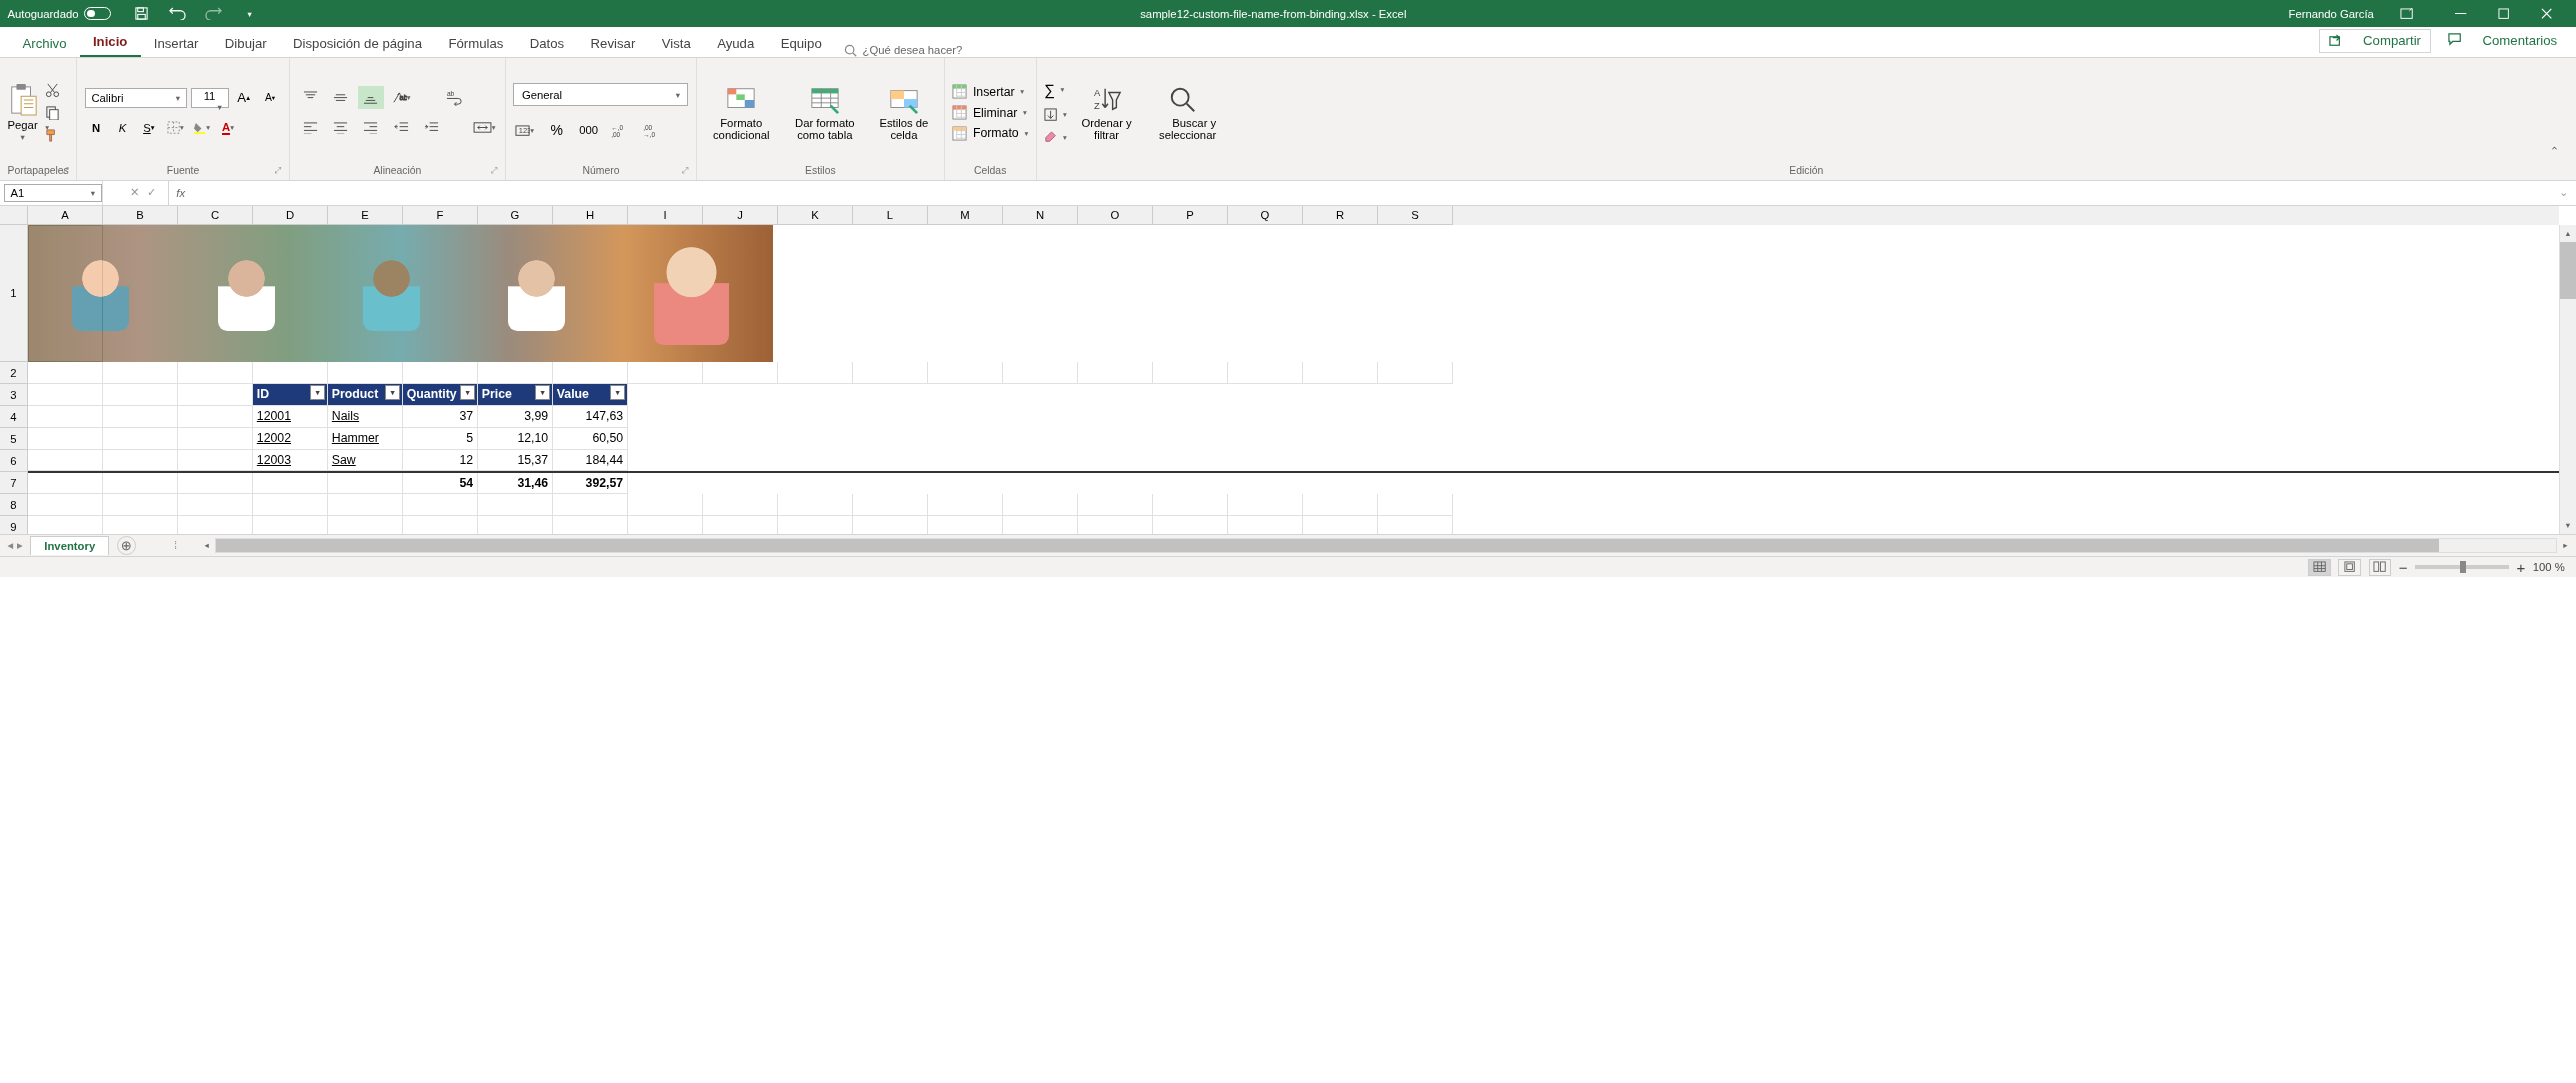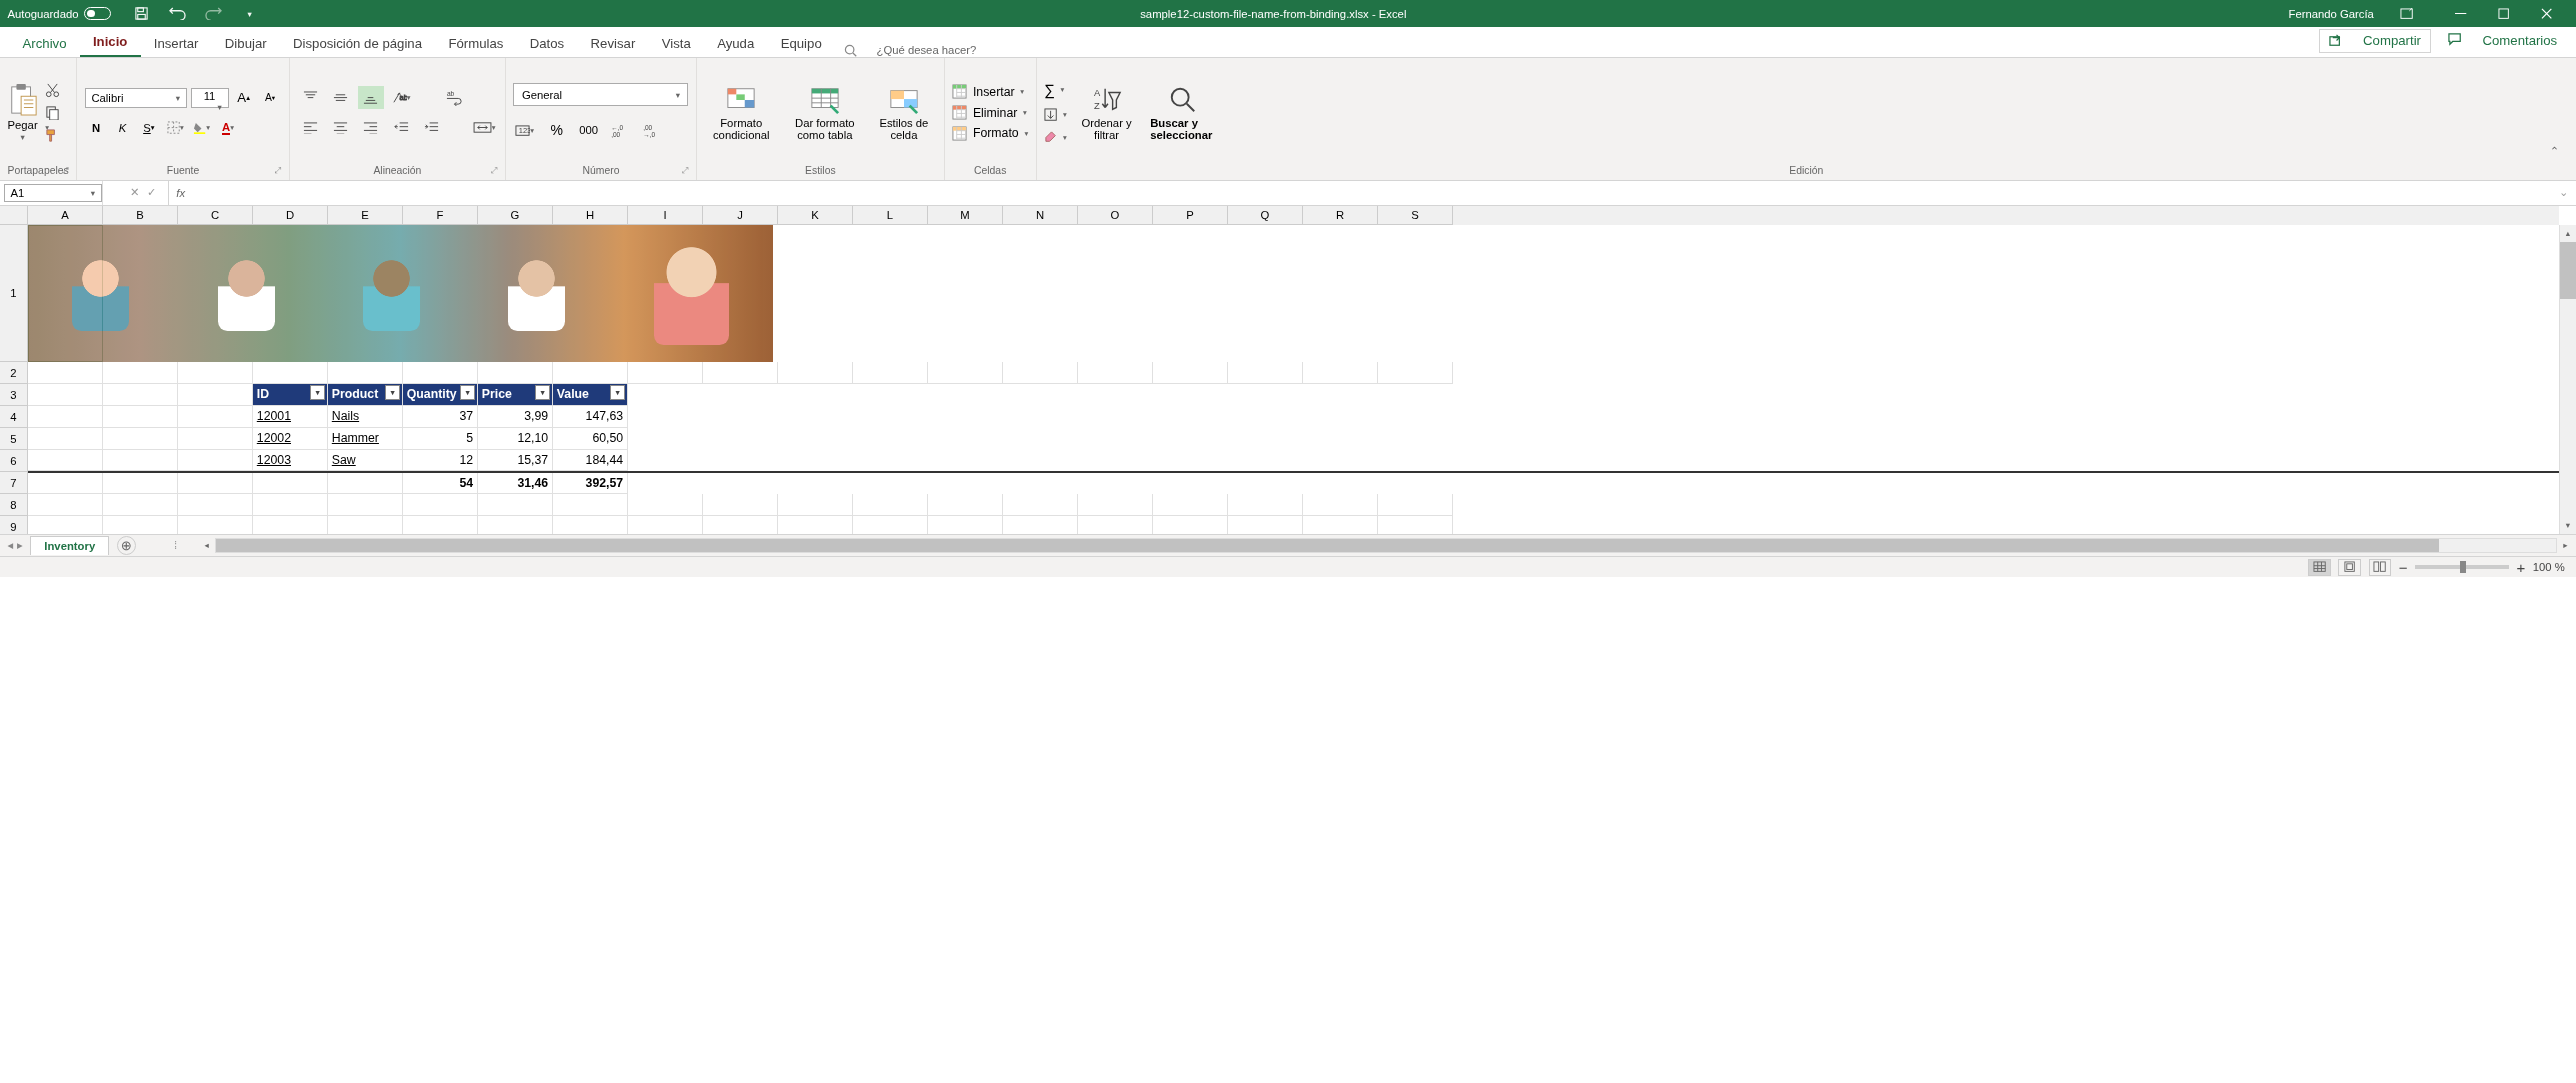--- a/index.html
+++ b/index.html
@@ -15,21 +15,21 @@
 .title-center { flex: 1; text-align: center; font-size: 11.3px; }
 .title-right { display: flex; align-items: center; gap: 11.3px; }
 .win-ctrl { display: flex; gap: 0; }
 .win-btn { width: 43px; height: 27px; display: flex; align-items: center; justify-content: center; cursor: pointer; }
 
 
 .tabs { background: #fff; height: 31px; display: flex; align-items: flex-end; padding: 0 9.4px; border-bottom: 0.9px solid #d4d4d4; }
 .tab { padding: 5.7px 13.2px; font-size: 13.2px; color: #444; cursor: pointer; }
 .tab.file { color: #217346; font-weight: 400; }
 .tab.active { color: #7f1d1d; border-bottom: 2.8px solid #217346; font-weight: 600; }
-.tell-me { display: flex; align-items: center; gap: 19px; color: #666; margin-left: 9.4px; }
+.tell-me { display: flex; align-items: center; gap: 5px; color: #666; margin-left: 9.4px; }
 .tabs-right { margin-left: auto; display: flex; gap: 7.5px; align-items: center; padding-bottom: 3.8px; }
 .share-btn { border: 0.9px solid #d4d4d4; padding: 3.8px 9.4px; color: #217346; cursor: pointer; display: flex; gap: 21px; font-size: 13.2px; }
 
 
 .ribbon { background: #f3f2f1; height: 123px; display: flex; border-bottom: 0.9px solid #d4d4d4; }
 .ribbon-group { border-right: 0.9px solid #e1dfdd; display: flex; flex-direction: column; padding: 3.8px 7.5px 1.9px; }
 .ribbon-group-content { flex: 1; display: flex; align-items: center; gap: 7.5px; }
 .ribbon-group-label { text-align: center; font-size: 10.4px; color: #666; padding: 1.9px 0; position: relative; }
 .ribbon-group-label .launcher { position: absolute; right: 0; bottom: 1.9px; font-size: 8.5px; color: #888; cursor: pointer; }
 
@@ -492,21 +492,21 @@
             <path d="M14 4 V24 M14 24 L11 20 M14 24 L17 20"></path>
             <path d="M18 8 H30 L26 16 V24 L22 26 V16 Z"></path>
           </svg>
         <span style="text-align:center;max-width:57px;">Ordenar y filtrar</span>
       </div>
       <div class="big-btn">
         <svg class="big-btn-icon" viewBox="0 0 32 32" fill="none" stroke="#444" stroke-width="2">
             <circle cx="13" cy="13" r="9"></circle>
             <path d="M20 20 L28 28"></path>
           </svg>
-        <span style="text-align:left;max-width:66px;font-weight:bold;">Buscar y seleccionar</span>
+        <span style="text-align:right;max-width:66px;">Buscar y seleccionar</span>
       </div>
       <div style="flex:1;"></div>
       <div class="collapse-btn">⌃</div>
     </div>
     <div class="ribbon-group-label">Edición</div>
   </div>
 </div>
 
 <div class="formula-bar">
   <div class="name-box">

